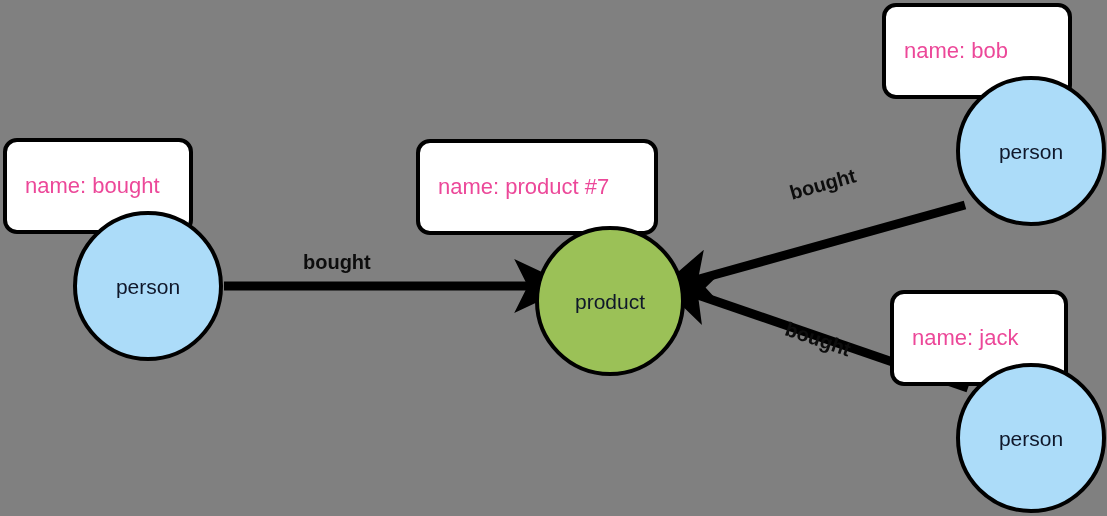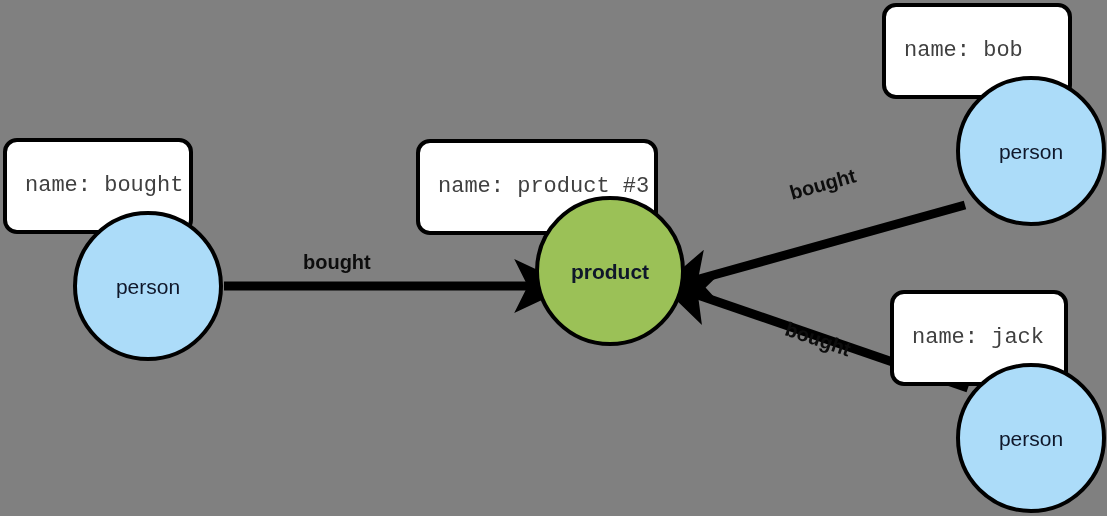--- a/index.html
+++ b/index.html
@@ -47,22 +47,22 @@
     background: #ffffff;
     border: 4px solid #000000;
     border-radius: 14px;
     box-sizing: border-box;
     display: flex;
     align-items: center;
     padding-left: 18px;
   }
   .tooltip-text {
     font-size: 22px;
-    color: #404040;
-    font-family: Liberation Mono, monospace;
+    color: #ec4899;
+    font-family: Liberation Sans, sans-serif;
     white-space: nowrap;
     line-height: 1;
   }
 
   .edge-label {
     position: absolute;
     font-family: "Liberation Sans", sans-serif;
     font-size: 20px;
     font-weight: bold;
     color: #0d0d0d;
@@ -88,36 +88,36 @@
     <line x1="965" y1="205" x2="692" y2="281" stroke="#000000" stroke-width="9" marker-end="url(#arrow)"></line>
 
     <line x1="968" y1="388" x2="692" y2="293" stroke="#000000" stroke-width="9" marker-end="url(#arrow)"></line>
   </svg>
 
   <div class="tooltip" style="left:3px; top:138px; width:190px; height:96px;">
     <span class="tooltip-text">name: bought</span>
   </div>
 
   <div class="tooltip" style="left:416px; top:139px; width:242px; height:96px;">
-    <span class="tooltip-text">name: product #3</span>
+    <span class="tooltip-text">name: product #7</span>
   </div>
 
   <div class="tooltip" style="left:882px; top:3px; width:190px; height:96px;">
     <span class="tooltip-text">name: bob</span>
   </div>
 
   <div class="tooltip" style="left:890px; top:290px; width:178px; height:96px;">
     <span class="tooltip-text">name: jack</span>
   </div>
 
   <div class="node person" style="left:73px; top:211px; width:150px; height:150px;">
     <span class="node-label">person</span>
   </div>
 
-  <div class="node product" style="left:535px; top:196px; width:150px; height:150px;font-weight:bold;">
+  <div class="node product" style="left:535px; top:226px; width:150px; height:150px;">
     <span class="node-label">product</span>
   </div>
 
   <div class="node person" style="left:956px; top:76px; width:150px; height:150px;">
     <span class="node-label">person</span>
   </div>
 
   <div class="node person" style="left:956px; top:363px; width:150px; height:150px;">
     <span class="node-label">person</span>
   </div>

